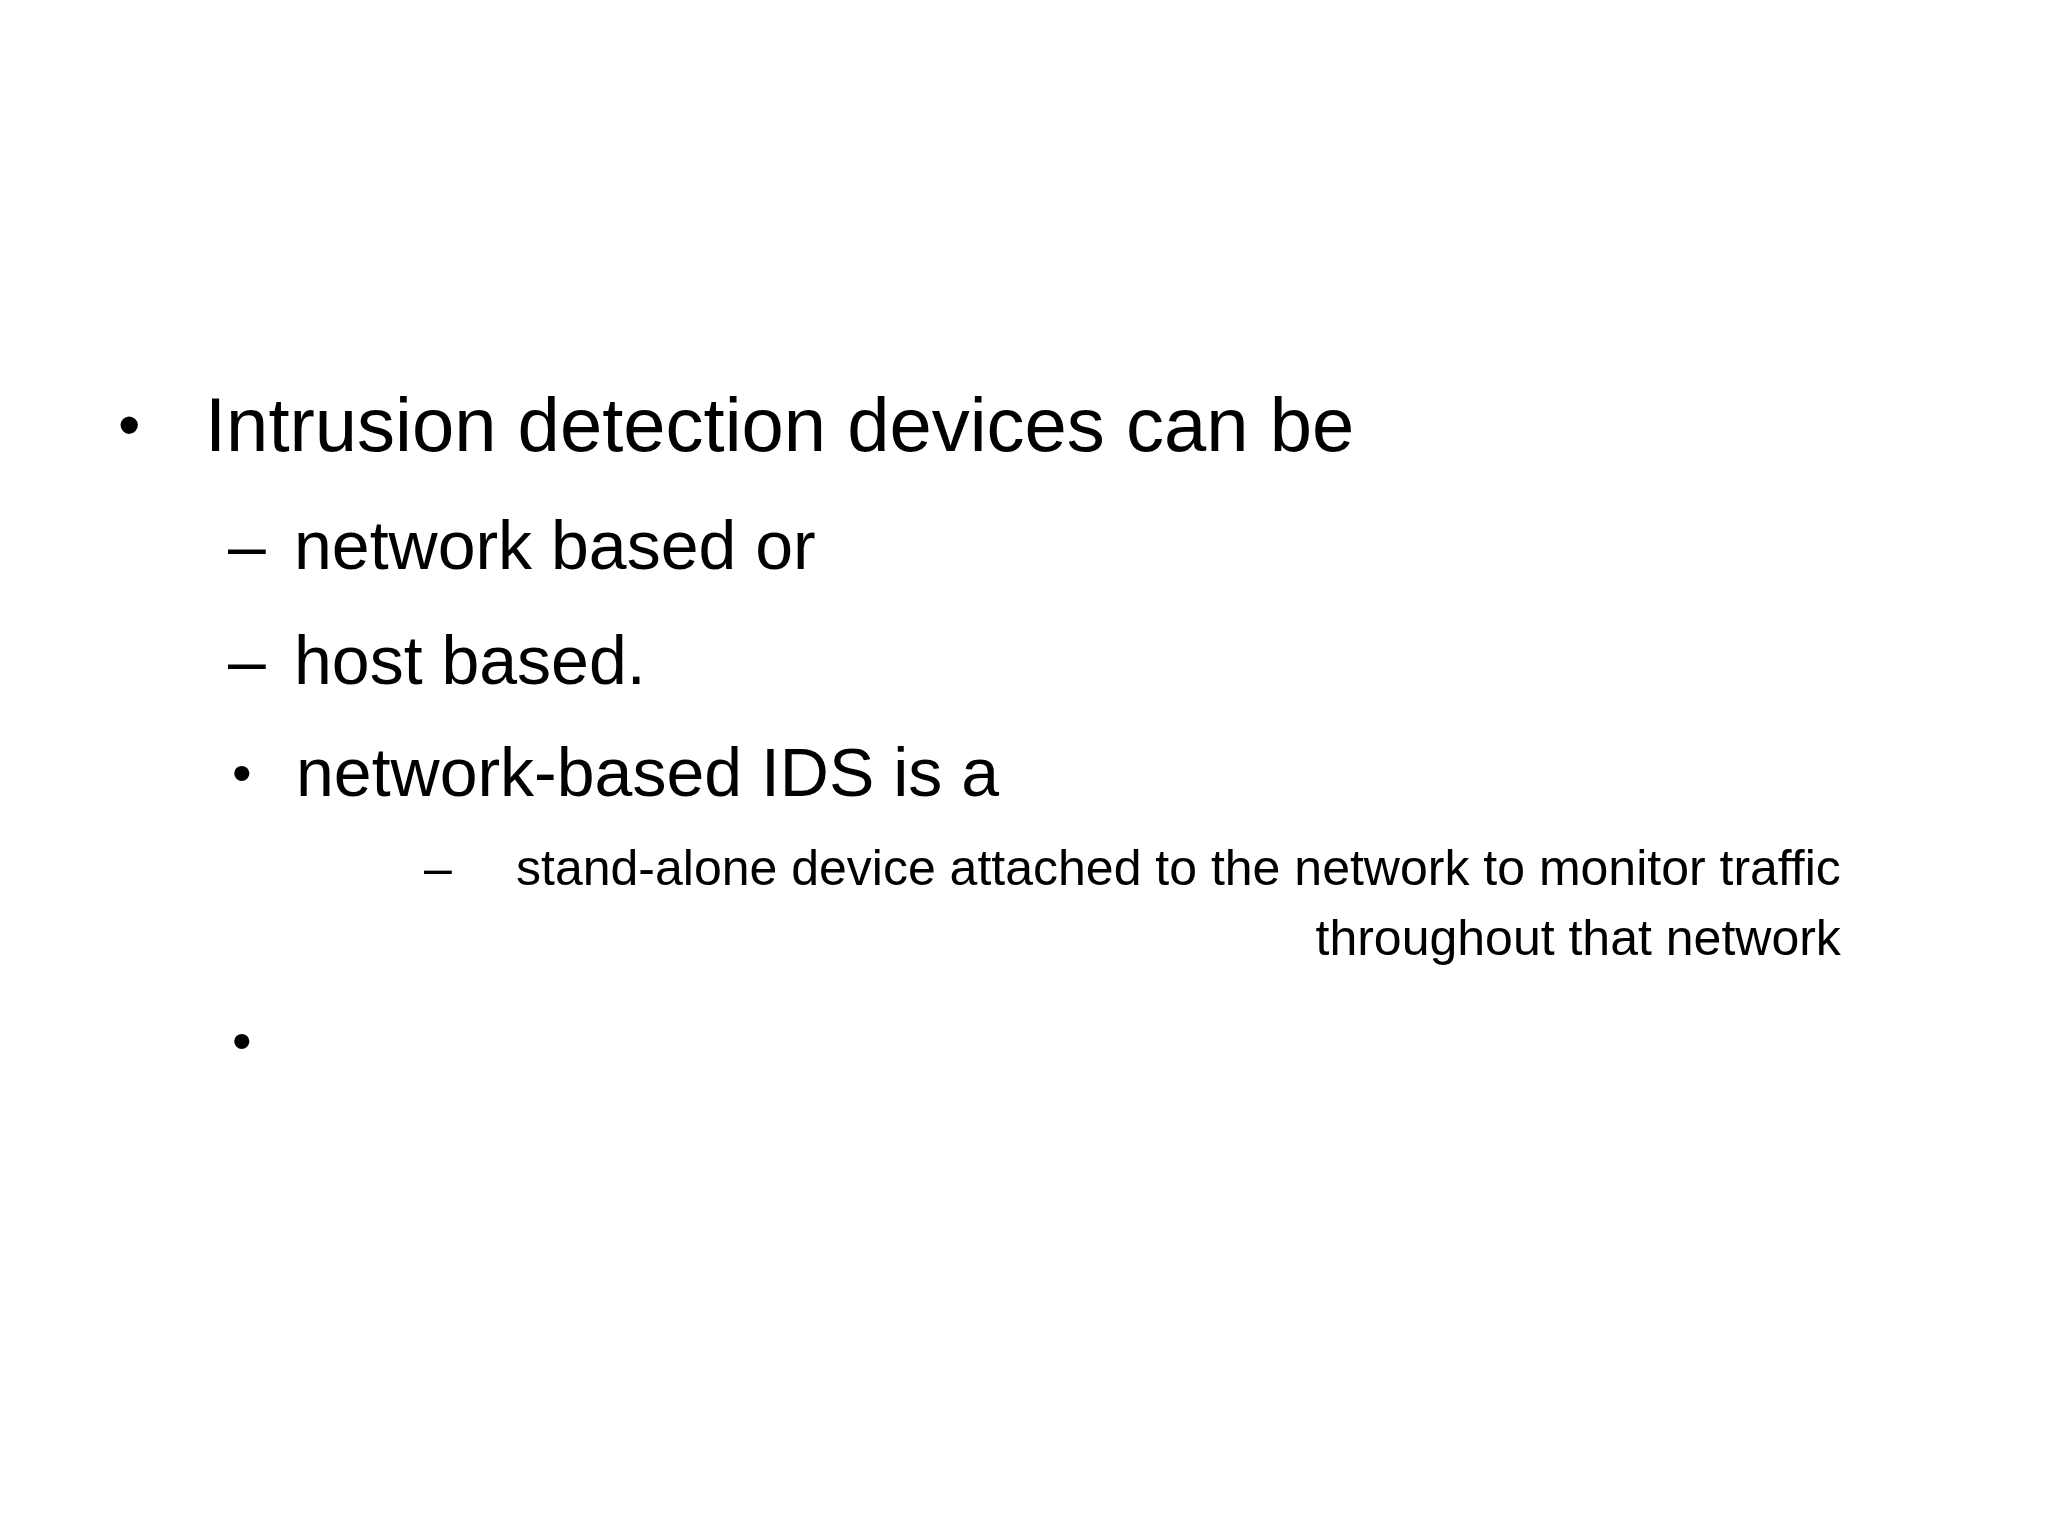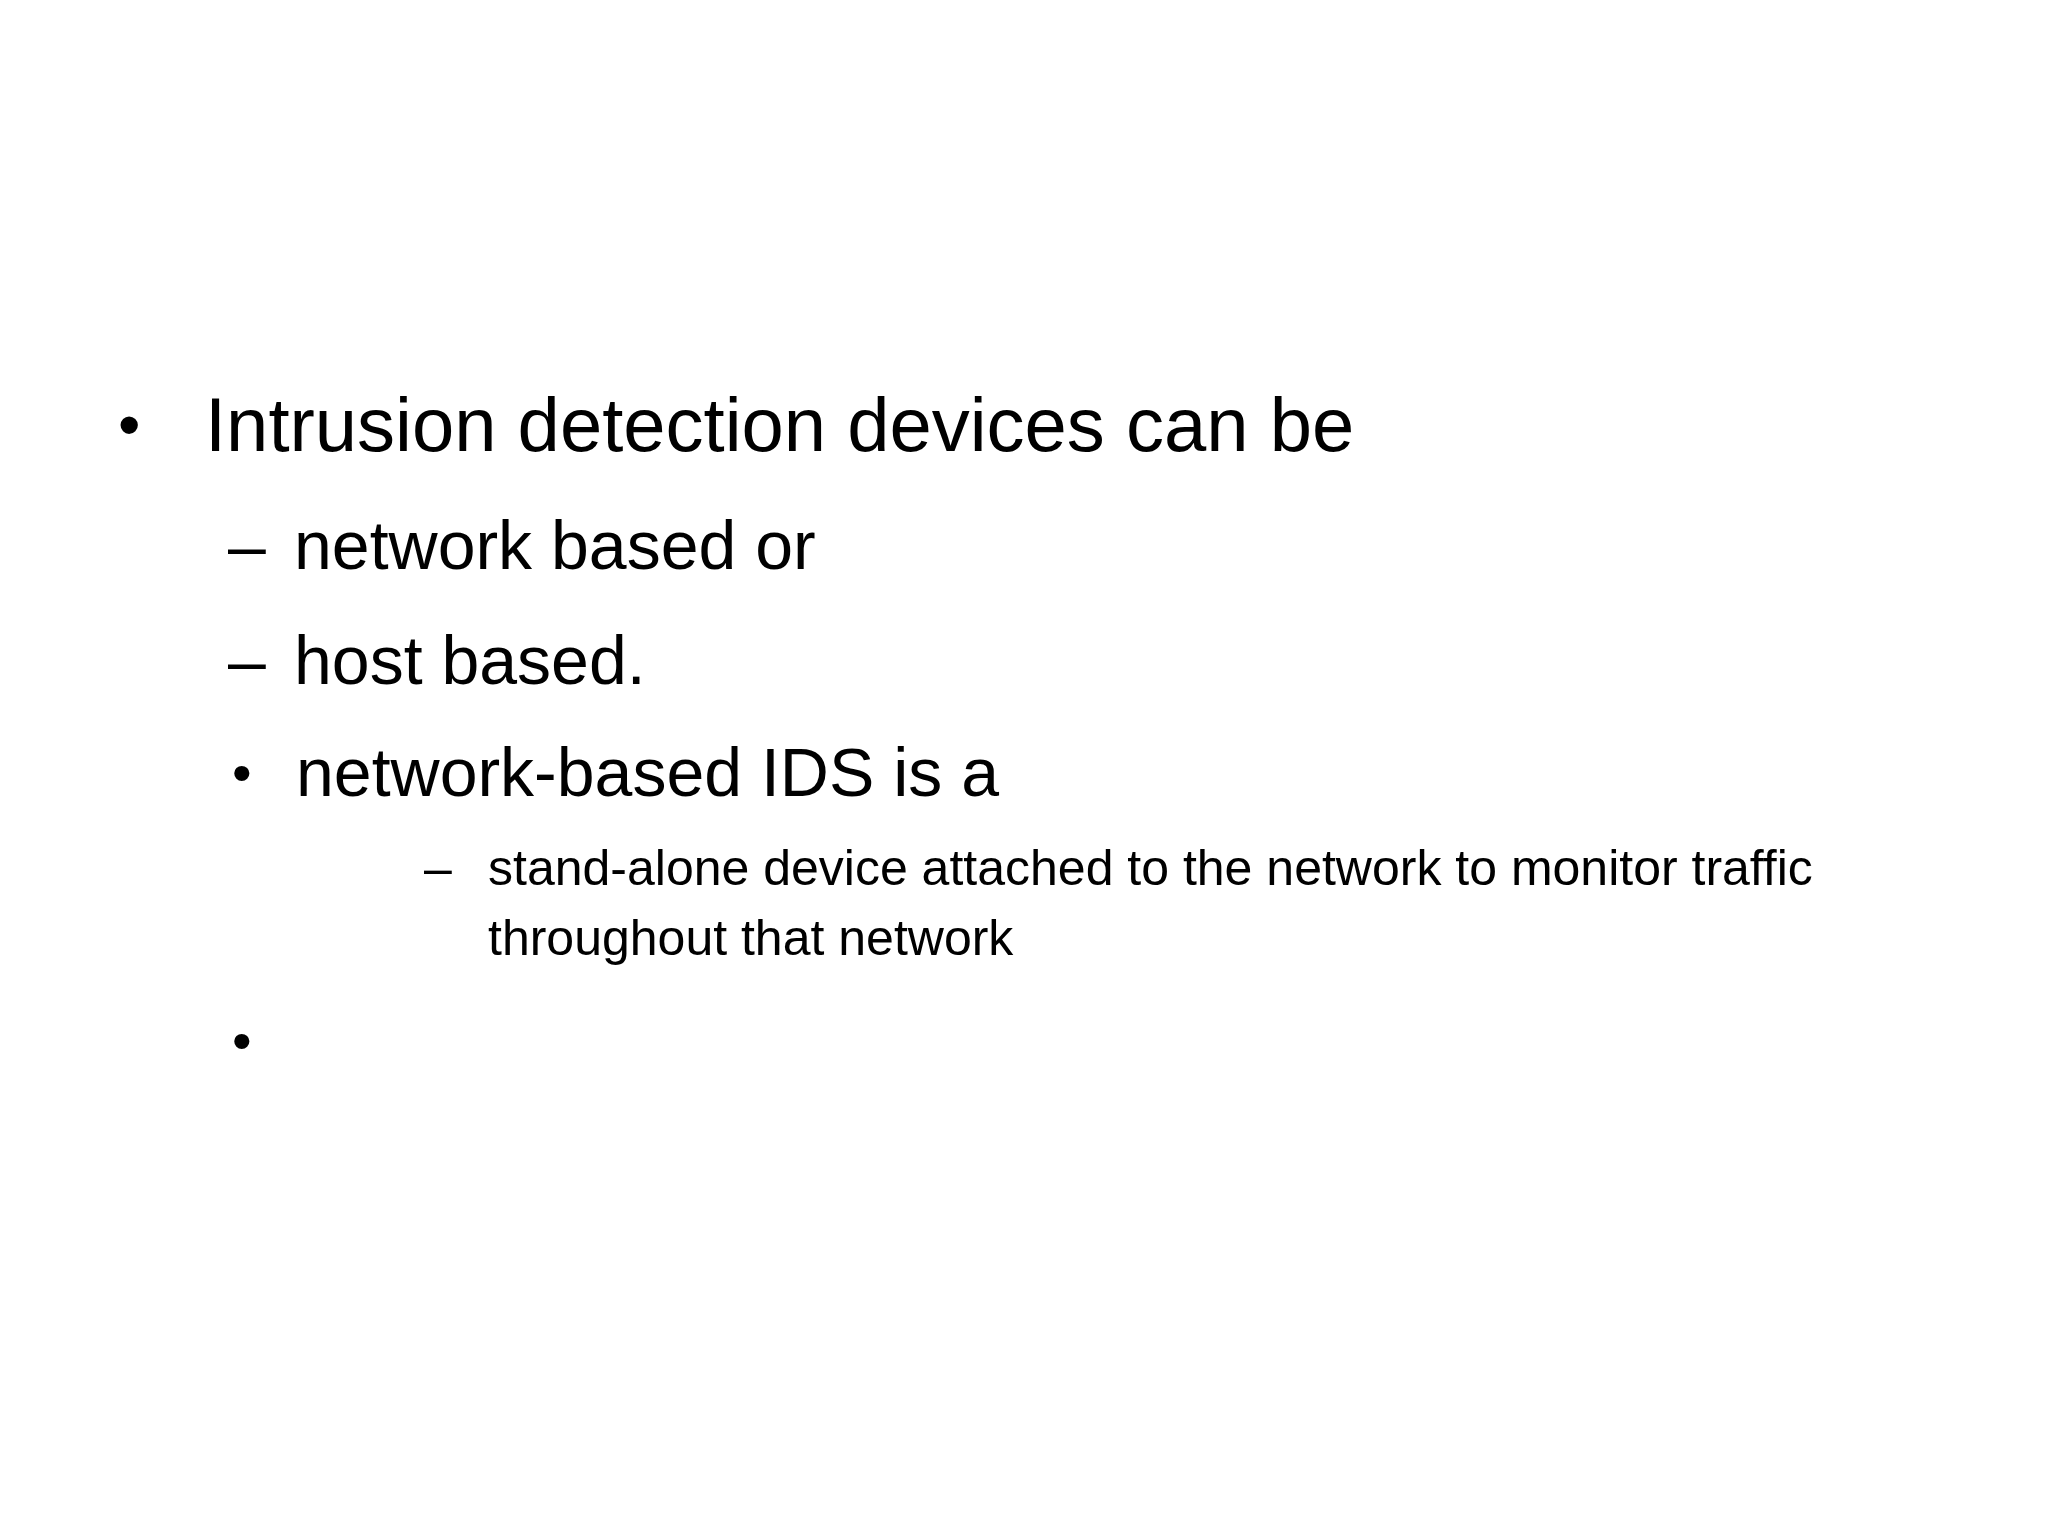--- a/index.html
+++ b/index.html
@@ -13,41 +13,41 @@
     overflow:hidden;
   }
   .content{
     position:absolute;
     left:0;
     top:375px;
     right:0;
   }
   .row{display:flex;align-items:flex-start;}
   .bullet{flex:0 0 auto;}
-  .txt{white-space:pre-line;}
+  .txt{white-space:pre-line;text-align:right;}
   .bold{font-weight:normal;}
 
   
   .r1{font-size:76px;line-height:100px;padding-left:118px;}
   .r1 .bullet{width:87px;font-size:64px;line-height:100px;}
 
   
   .r2{font-size:68px;line-height:95px;margin-top:23px;padding-left:228px;}
   .r2 .bullet{width:66px;}
   .r3{font-size:68px;line-height:95px;margin-top:20px;padding-left:228px;}
   .r3 .bullet{width:66px;}
 
   
   .r4{font-size:68px;line-height:95px;margin-top:17px;padding-left:232px;}
   .r4 .bullet{width:64px;font-size:56px;line-height:95px;}
 
   
   .r5{font-size:50px;line-height:70px;margin-top:13px;padding-left:424px;}
   .r5 .bullet{width:64px;}
-  .r5 .txt{max-width:1480px;}
+  .r5 .txt{max-width:1480px;margin-left:28px;}
 
   
   .r6{font-size:68px;line-height:93px;margin-top:21px;padding-left:232px;}
   .r6 .bullet{width:72px;font-size:56px;line-height:93px;}
   .r6 .txt{max-width:1560px;}
 </style>
 </head>
 <body>
 
 <div class="slide">

